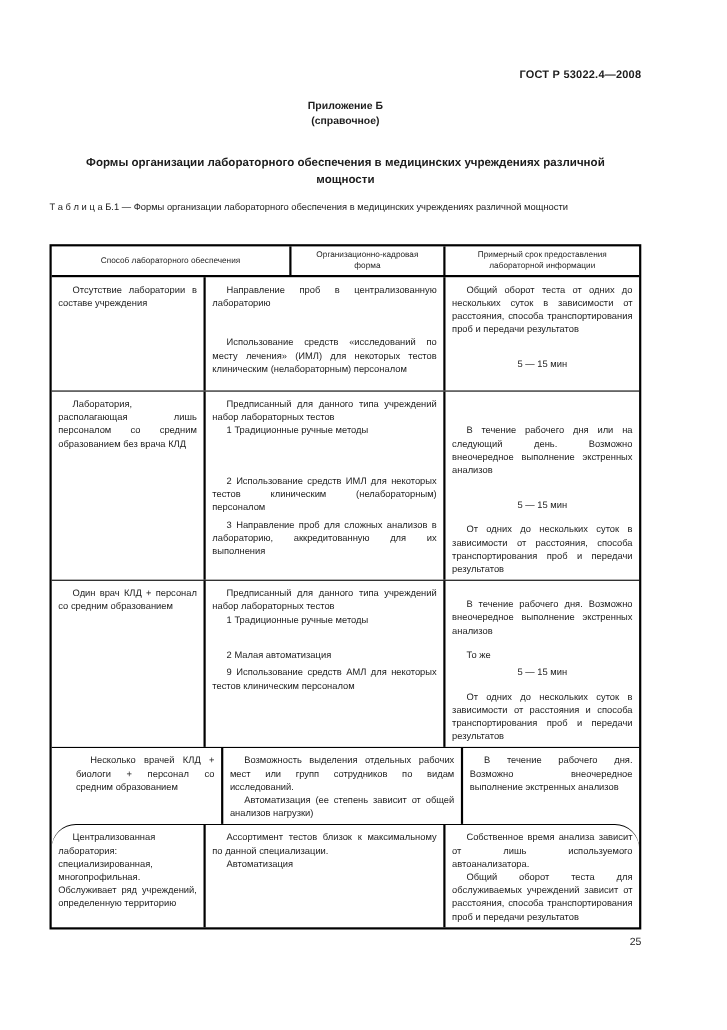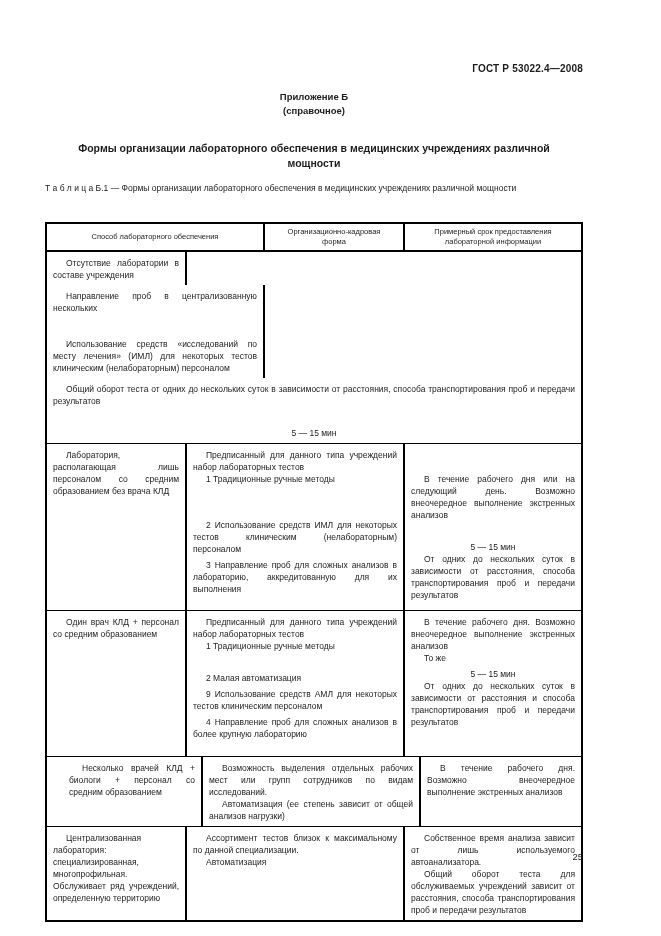--- a/index.html
+++ b/index.html
@@ -17,29 +17,29 @@
   .gtable{position:absolute;top:222px;left:45px;width:538px;border:2px solid #000;box-sizing:border-box;}
   .trow{display:flex;align-items:stretch;}
   .cell{box-sizing:border-box;padding:5px 6px 4px;}
   .c1{width:140px;border-right:2px solid #000;}
   .c2{width:218px;border-right:2px solid #000;}
   .c3{flex:1;}
   .thead{min-height:26px;}
   .hcell{display:flex;align-items:center;justify-content:center;text-align:center;
          font-size:7.5px;line-height:10px;padding:3px 18px;}
   .brow{border-top:1px solid #000;}
-  .r0{border-top-width:2px;min-height:103px;flex-direction:column;}
+  .r0{border-top-width:2px;min-height:103px;}
   .r1{min-height:166px;}
   .r2{min-height:145px;}
   .r3{min-height:63px;padding-left:16px;}
-  .r4{min-height:86px;}
+  .r4{min-height:86px;border-radius:22px;}
   .para{margin:0;font-size:8.5px;line-height:12px;text-align:justify;text-indent:13px;}
   .center{text-align:center;text-indent:0;}
   .mt-sm{margin-top:4px;}
-  .mt-md{}
+  .mt-md{margin-top:10px;}
   .mt-lg{margin-top:20px;}
   .mt-xl{margin-top:24px;}
   .mt-xxl{margin-top:34px;}
   .page-number{position:absolute;top:851px;left:45px;width:538px;text-align:right;font-size:9.5px;}
 </style>
 </head>
 <body>
 
 <div class="page">
   <div class="doc-number">ГОСТ Р 53022.4—2008</div>
@@ -55,21 +55,21 @@
       <div class="cell c2 hcell">Способ лабораторного обеспечения</div>
       <div class="cell c1 hcell">Организационно-кадровая форма</div>
       <div class="cell c3 hcell">Примерный срок предоставления лабораторной информации</div>
     </div>
     <div id="table-body">
         <div class="trow brow r0">
           <div class="cell c1">
             <div class="para">Отсутствие лаборатории в составе учреждения</div>
           </div>
           <div class="cell c2">
-            <div class="para">Направление проб в централизованную нескольких</div>
+            <div class="para">Направление проб в централизованную лабораторию</div>
             <div class="para mt-xl">Использование средств «исследований по месту лечения» (ИМЛ) для некоторых тестов клиническим (нелабораторным) персоналом</div>
           </div>
           <div class="cell c3">
             <div class="para">Общий оборот теста от одних до нескольких суток в зависимости от расстояния, способа транспортирования проб и передачи результатов</div>
             <div class="para mt-lg center">5 — 15 мин</div>
           </div>
         </div>
         <div class="trow brow r1">
           <div class="cell c1">
             <div class="para">Лаборатория, располагающая лишь персоналом со средним образованием без врача КЛД</div>
@@ -88,21 +88,20 @@
         </div>
         <div class="trow brow r2">
           <div class="cell c1">
             <div class="para">Один врач КЛД + персонал со средним образованием</div>
           </div>
           <div class="cell c2">
             <div class="para">Предписанный для данного типа учреждений набор лабораторных тестов</div>
             <div class="para">1 Традиционные ручные методы</div>
             <div class="para mt-lg">2 Малая автоматизация</div>
             <div class="para mt-sm">9 Использование средств АМЛ для некоторых тестов клиническим персоналом</div>
-            <div class="para mt-sm">4 Направление проб для сложных анализов в более крупную лабораторию</div>
           </div>
           <div class="cell c3">
             <div class="para mt-md">В течение рабочего дня. Возможно внеочередное выполнение экстренных анализов</div>
             <div class="para mt-md">То же</div>
             <div class="para mt-sm center">5 — 15 мин</div>
             <div class="para mt-md">От одних до нескольких суток в зависимости от расстояния и способа транспортирования проб и передачи результатов</div>
           </div>
         </div>
         <div class="trow brow r3">
           <div class="cell c1">

